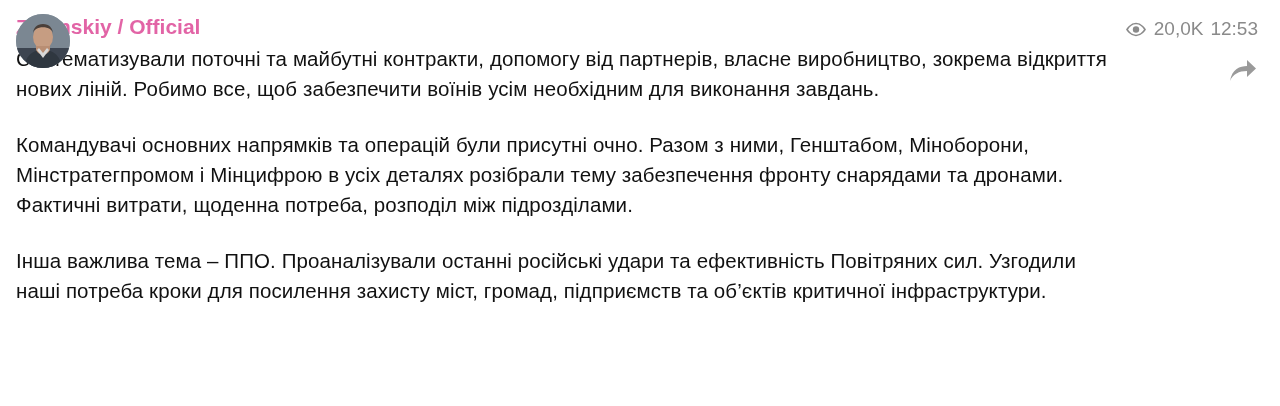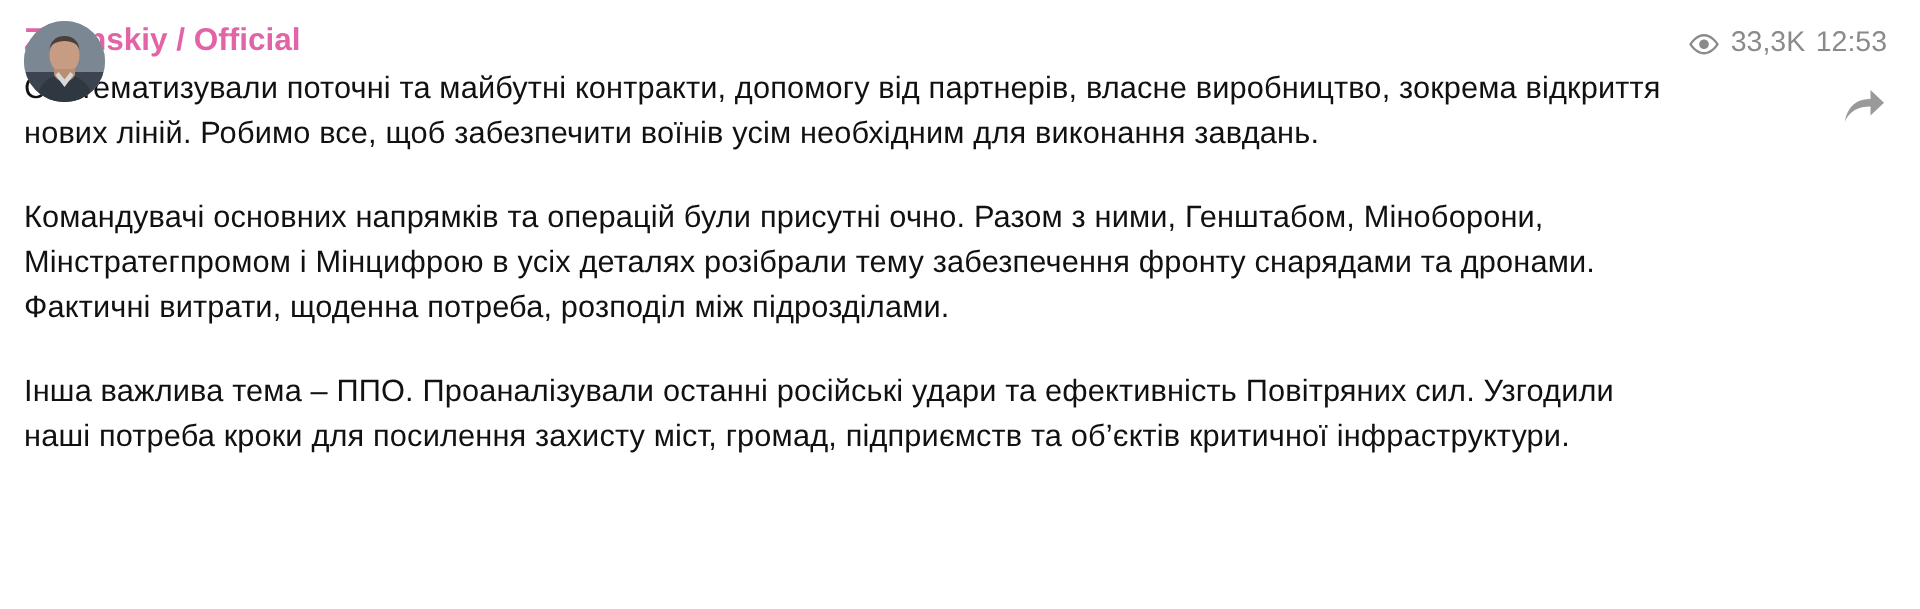--- a/index.html
+++ b/index.html
@@ -111,21 +111,21 @@
     </div>
   </div>
 
   <div class="meta">
     <span class="views-icon">
       <svg width="22" height="15" viewBox="0 0 22 15">
         <path d="M11 1.5 C5.5 1.5 2 7.5 2 7.5 C2 7.5 5.5 13.5 11 13.5 C16.5 13.5 20 7.5 20 7.5 C20 7.5 16.5 1.5 11 1.5 Z" fill="none" stroke="#8a8a8a" stroke-width="1.6"></path>
         <circle cx="11" cy="7.5" r="3.2" fill="#8a8a8a"></circle>
       </svg>
     </span>
-    <span class="views-count">33,3K</span>
+    <span class="views-count">20,0K</span>
     <span class="time">12:53</span>
   </div>
 
   <div class="share">
     <svg width="30" height="26" viewBox="0 0 30 26">
       <path d="M2 23 C4 11 12 8 19 8 L19 2 L28 10.5 L19 19 L19 13 C11 13 5 16 2 23 Z" fill="#9a9a9a"></path>
     </svg>
   </div>
 
 </div>

